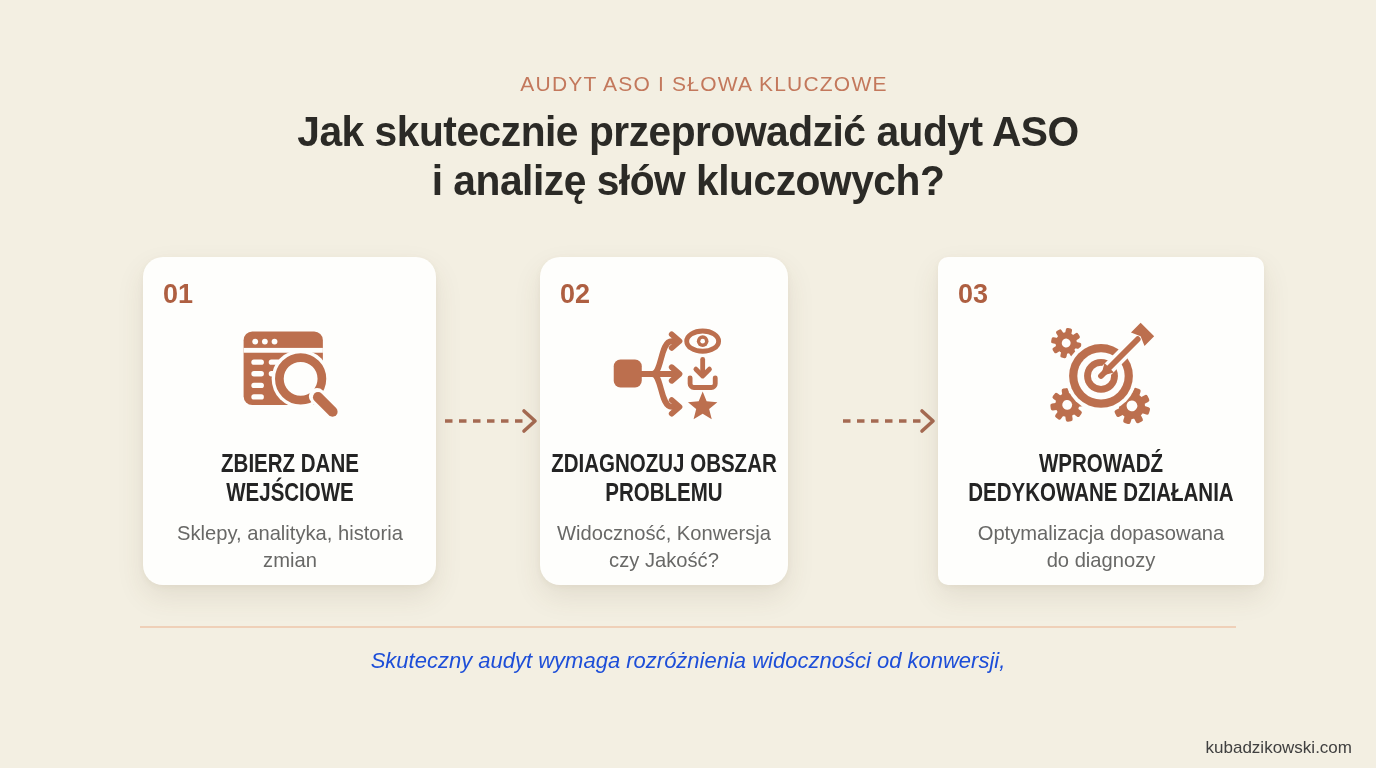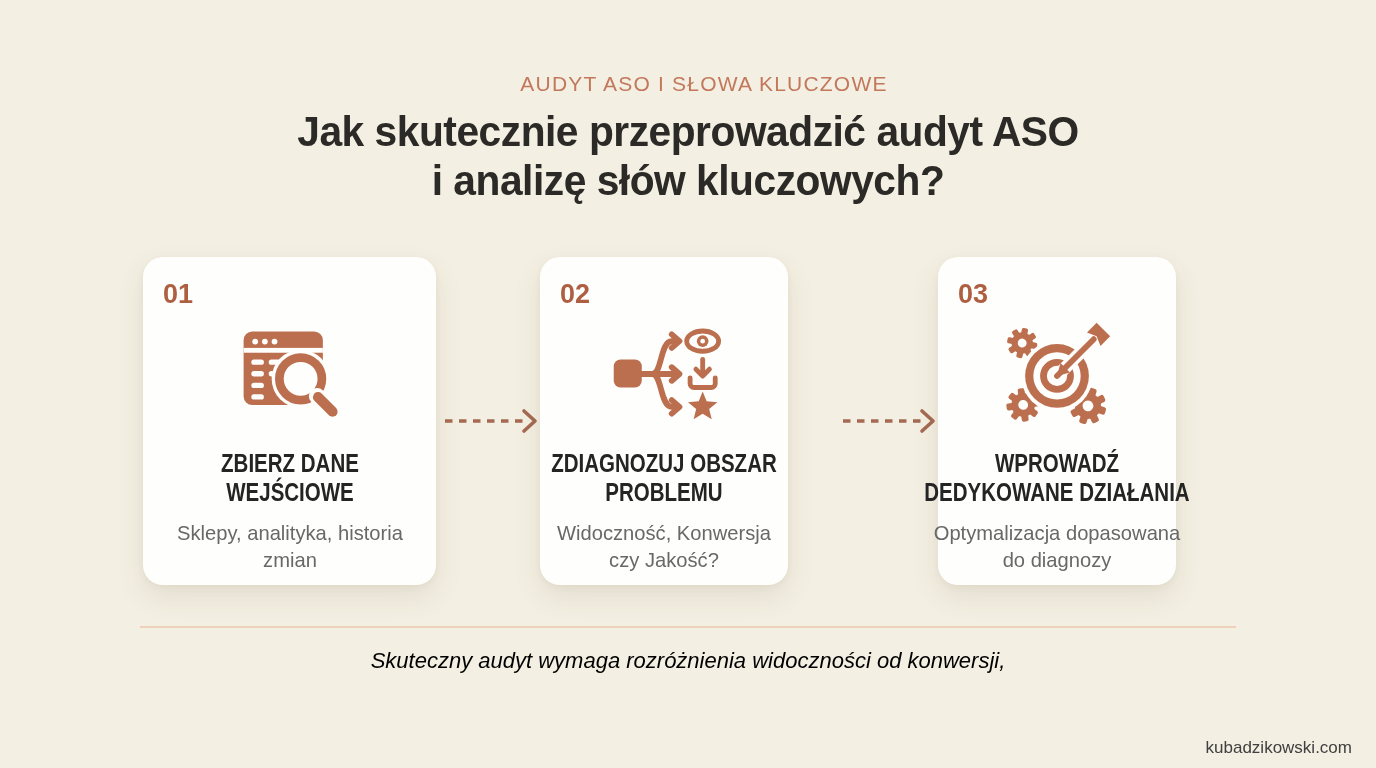--- a/index.html
+++ b/index.html
@@ -36,21 +36,21 @@
   .card {
     position:absolute; top:257px;
     height:328px;
     background:#fefefc;
     border-radius:20px;
     box-shadow:0 12px 28px rgba(90,70,40,0.10), 0 2px 6px rgba(90,70,40,0.05);
     padding:22px 20px 16px 20px;
   }
   .card-1 { left:143px; width:293px; }
   .card-2 { left:540px; width:248px; }
-  .card-3 { left:938px; width:238px; }
+  .card-3 { left:938px; width:326px;border-radius:10px; }
   .card-num {
     font-size:27px; font-weight:700;
     color:#ae5f41;
     line-height:30px;
   }
   .icon-wrap {
     height:118px;
     margin-top:6px;
     display:flex; align-items:center; justify-content:center;
   }
@@ -84,21 +84,21 @@
     position:absolute; top:626px; left:140px;
     width:1096px; height:2px;
     background:#efd0b8;
     border:none;
   }
   .footer-note {
     position:absolute; top:646px; left:0; width:100%;
     text-align:center;
     font-style:italic;
     font-size:22px; line-height:29px;
-    color:#000000;
+    color:#1d4ed8;
   }
   .watermark {
     position:absolute; top:738px; right:24px;
     font-size:17px;
     color:#404040;
   }
 </style>
 </head>
 <body>
 

